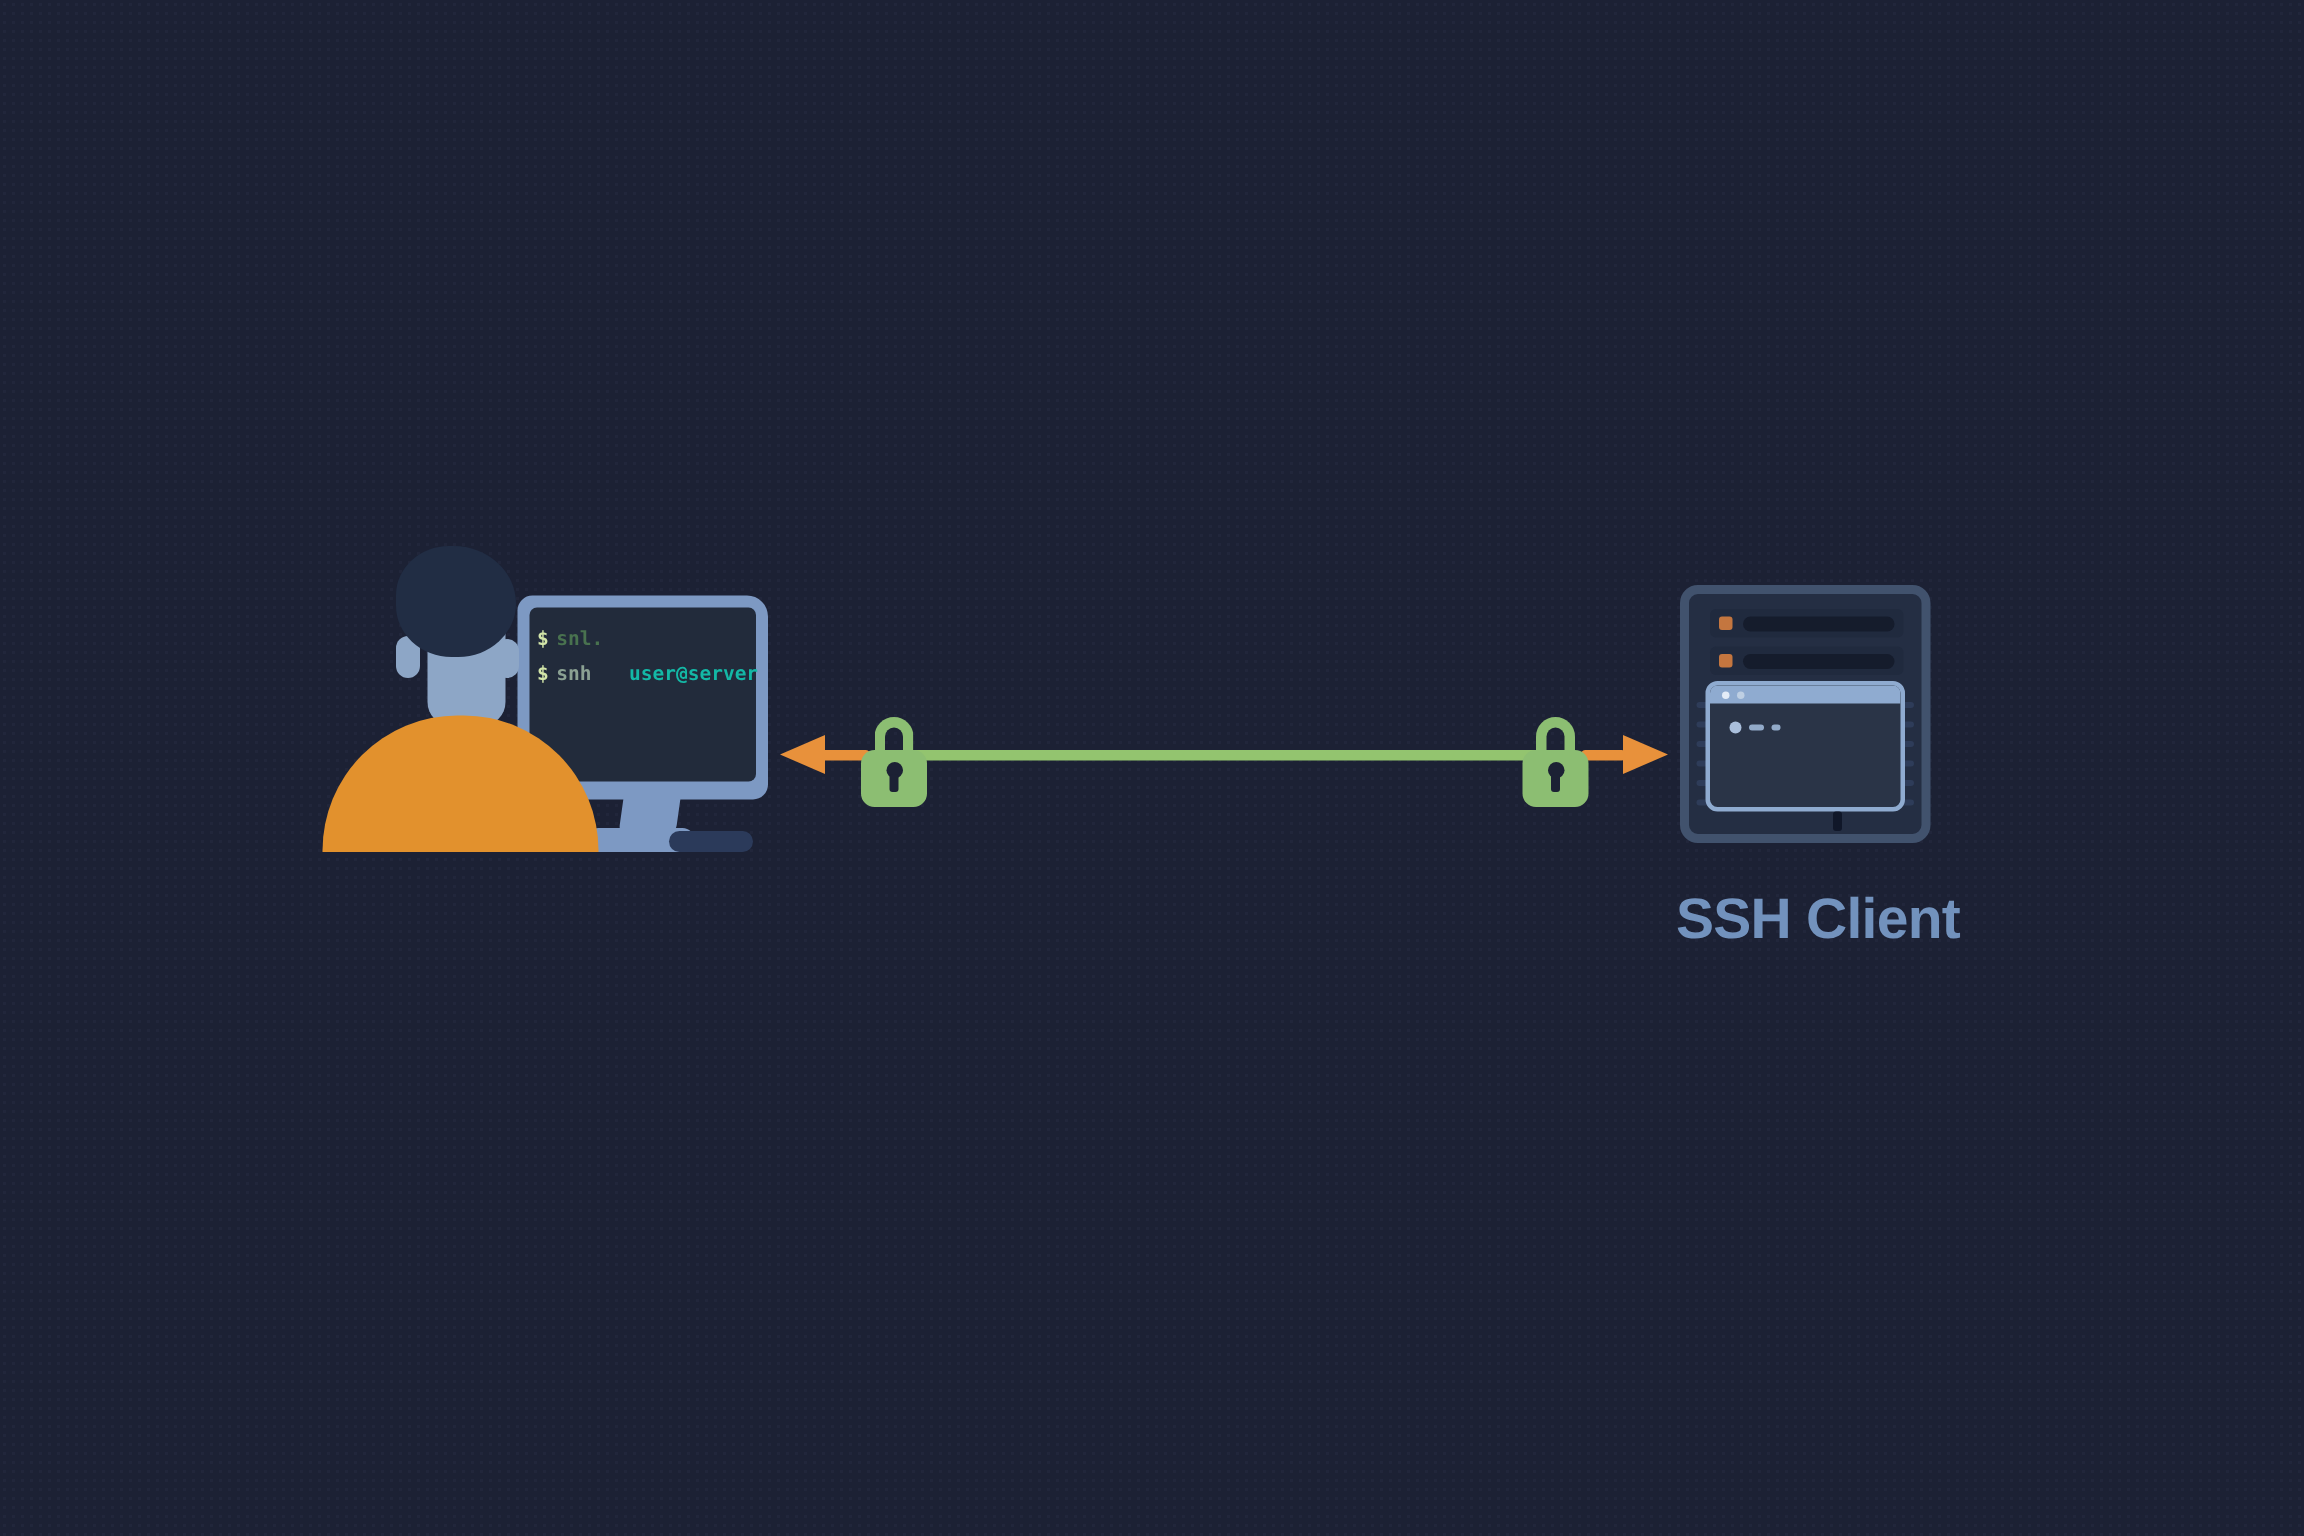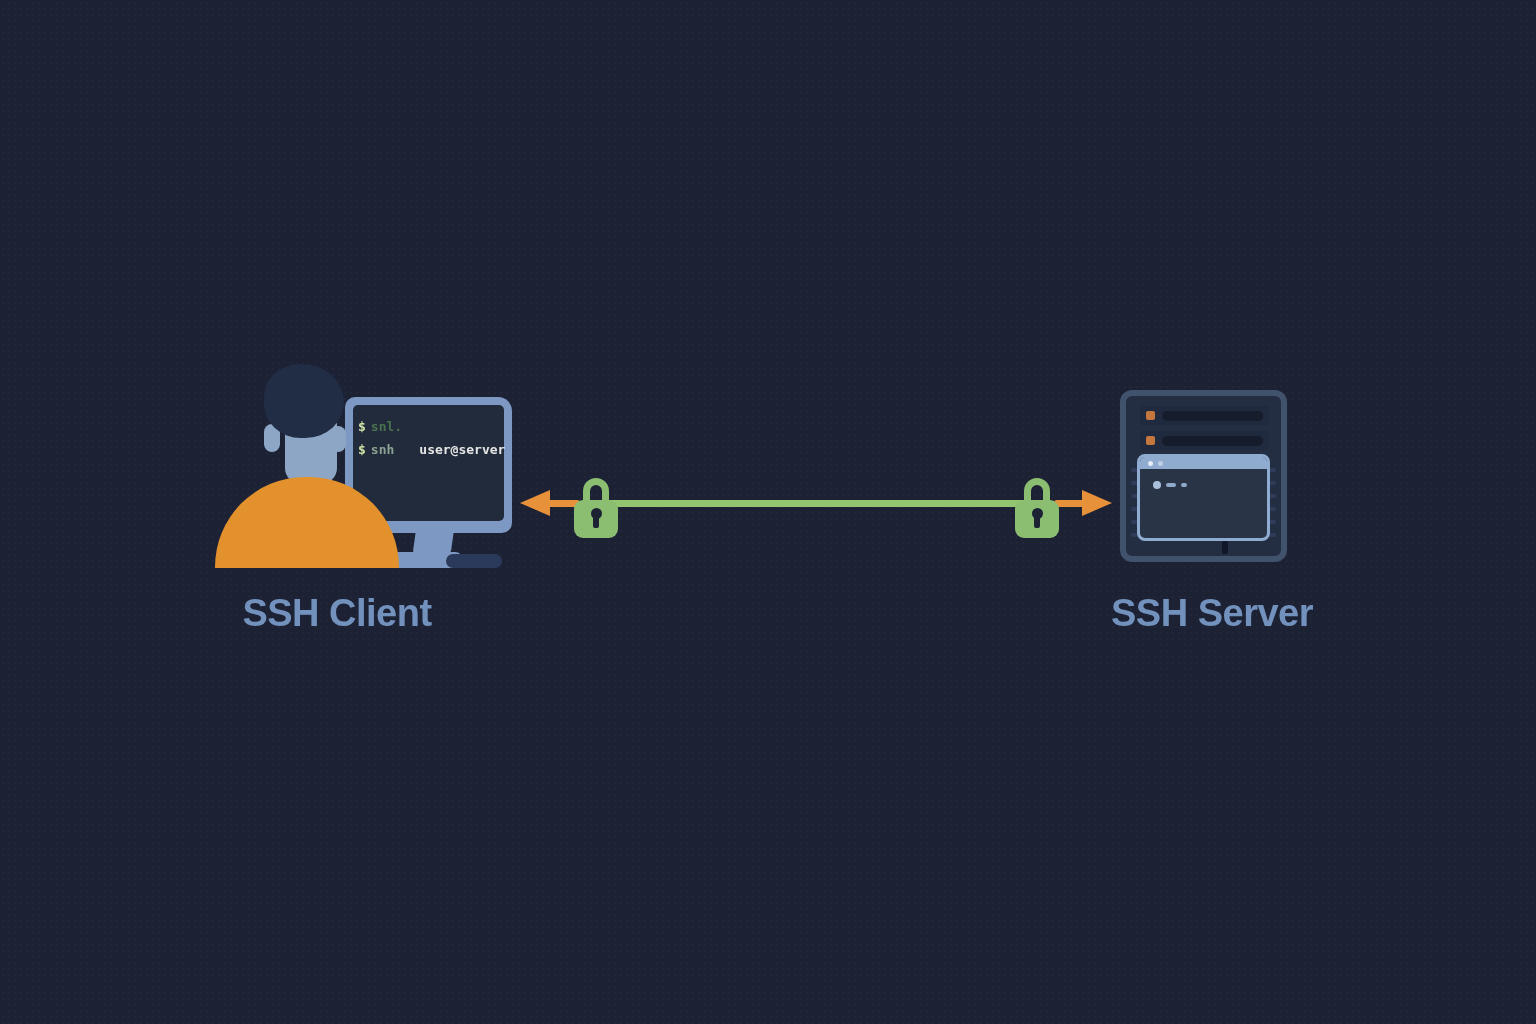--- a/index.html
+++ b/index.html
@@ -25,21 +25,21 @@
   .term-line {
     position:absolute; left:5px; white-space:pre;
     font-family:"DejaVu Sans Mono", monospace;
     font-size:13px; font-weight:bold; letter-spacing:0;
   }
   .term-line.l1 { top:14px; }
   .term-line.l2 { top:37px; }
   .term-prompt { color:#d3e6a9; margin-right:5px; }
   .term-cmd1 { color:#49724f; }
   .term-cmd2 { color:#8ba193; margin-right:25px; }
-  .term-arg  { color:#e5e5e5; }
+  .term-arg  { color:#14b8a6; }
 
   .monitor-stand {
     left:414px; top:530px; width:38px; height:28px;
     background:#7d99c3; transform:skewX(-8deg); border-radius:0 0 8px 8px;
   }
   .monitor-base {
     left:391px; top:552px; width:72px; height:16px;
     background:#7d99c3; border-radius:8px;
   }
   .monitor-base-dark {
@@ -161,21 +161,20 @@
   <div class="abs monitor-stand"></div>
   <div class="abs monitor-base"></div>
   <div class="abs monitor-base-dark"></div>
 
   <div class="abs person-ear left"></div>
   <div class="abs person-ear right"></div>
   <div class="abs person-neck"></div>
   <div class="abs person-head"></div>
   <div class="abs person-shoulders"></div>
 
-  <div class="abs big-label client-label">SSH Client</div>
 
 
   <div class="abs conn-line"></div>
 
   <div class="abs arrow-shaft left"></div>
   <div class="abs arrow-head left"></div>
   <div class="abs arrow-shaft right"></div>
   <div class="abs arrow-head right"></div>
 
   <div class="abs lock l1">
@@ -216,15 +215,15 @@
       <div class="win-dot d2"></div>
     </div>
     <div class="server-prompt">
       <div class="prompt-dot"></div>
       <div class="prompt-dash dA"></div>
       <div class="prompt-dash dB"></div>
     </div>
   </div>
   <div class="abs server-stem"></div>
 
-  <div class="abs big-label server-label">SSH Server</div>
+  <div class="abs big-label server-label">SSH Client</div>
 
 </div>
 
 </body></html>

